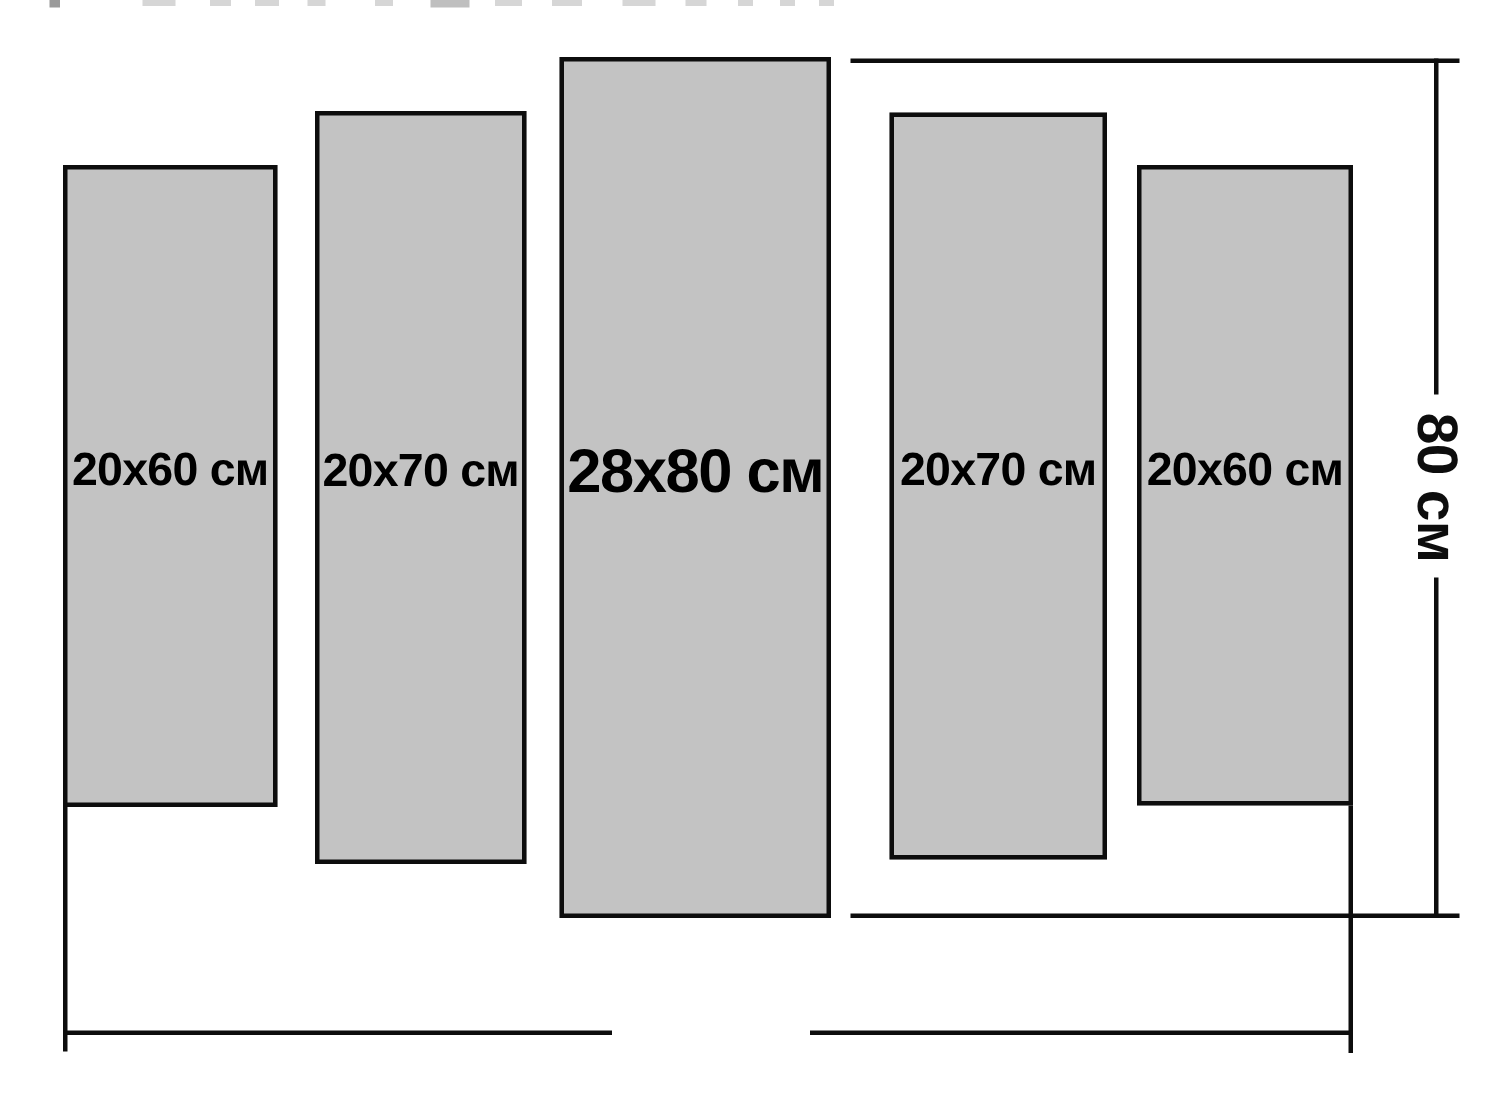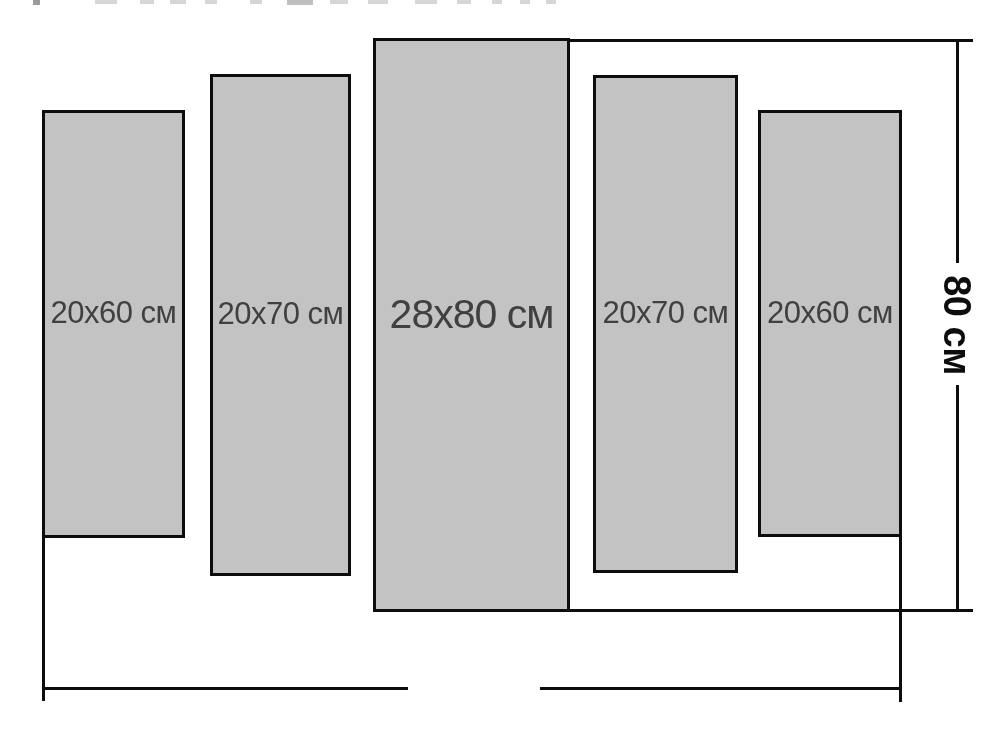--- a/index.html
+++ b/index.html
@@ -8,26 +8,26 @@
     font-family:"Liberation Sans",sans-serif;color:#0d0d0d;
   }
 
   
   .panel{
     position:absolute;box-sizing:border-box;
     background:#c3c3c3;border:3px solid #0d0d0d;
     display:flex;align-items:center;justify-content:center;
   }
   .panel .plabel{
-    font-weight:400;white-space:nowrap;letter-spacing:-0.5px;
-    transform:translateY(-11px);color:#404040;text-align:center;
+    font-weight:700;white-space:nowrap;letter-spacing:-0.5px;
+    transform:translateY(-11px);color:#000000;text-align:center;
   }
   .p1{left:42px;  top:110px; width:143px; height:428px;}
   .p2{left:210px; top:74px;  width:141px; height:502px;}
-  .p3{left:373px; top:38px;  width:197px; height:574px;}
+  .p3{left:373px; top:38px;  width:181px; height:574px;}
   .p4{left:593px; top:75px;  width:145px; height:498px;}
   .p5{left:758px; top:110px; width:144px; height:427px;}
   .p1 .plabel,.p2 .plabel,.p4 .plabel,.p5 .plabel{font-size:31px;}
   .p3 .plabel{font-size:41px;letter-spacing:-1px;}
 
   
   .line{position:absolute;background:#0d0d0d;}
   .top-ext   {left:567px;top:39px; width:406px;height:3px;}
   .bot-ext   {left:567px;top:609px;width:406px;height:3px;}
   .v-upper   {left:956px;top:39px; width:3px;height:224px;}

